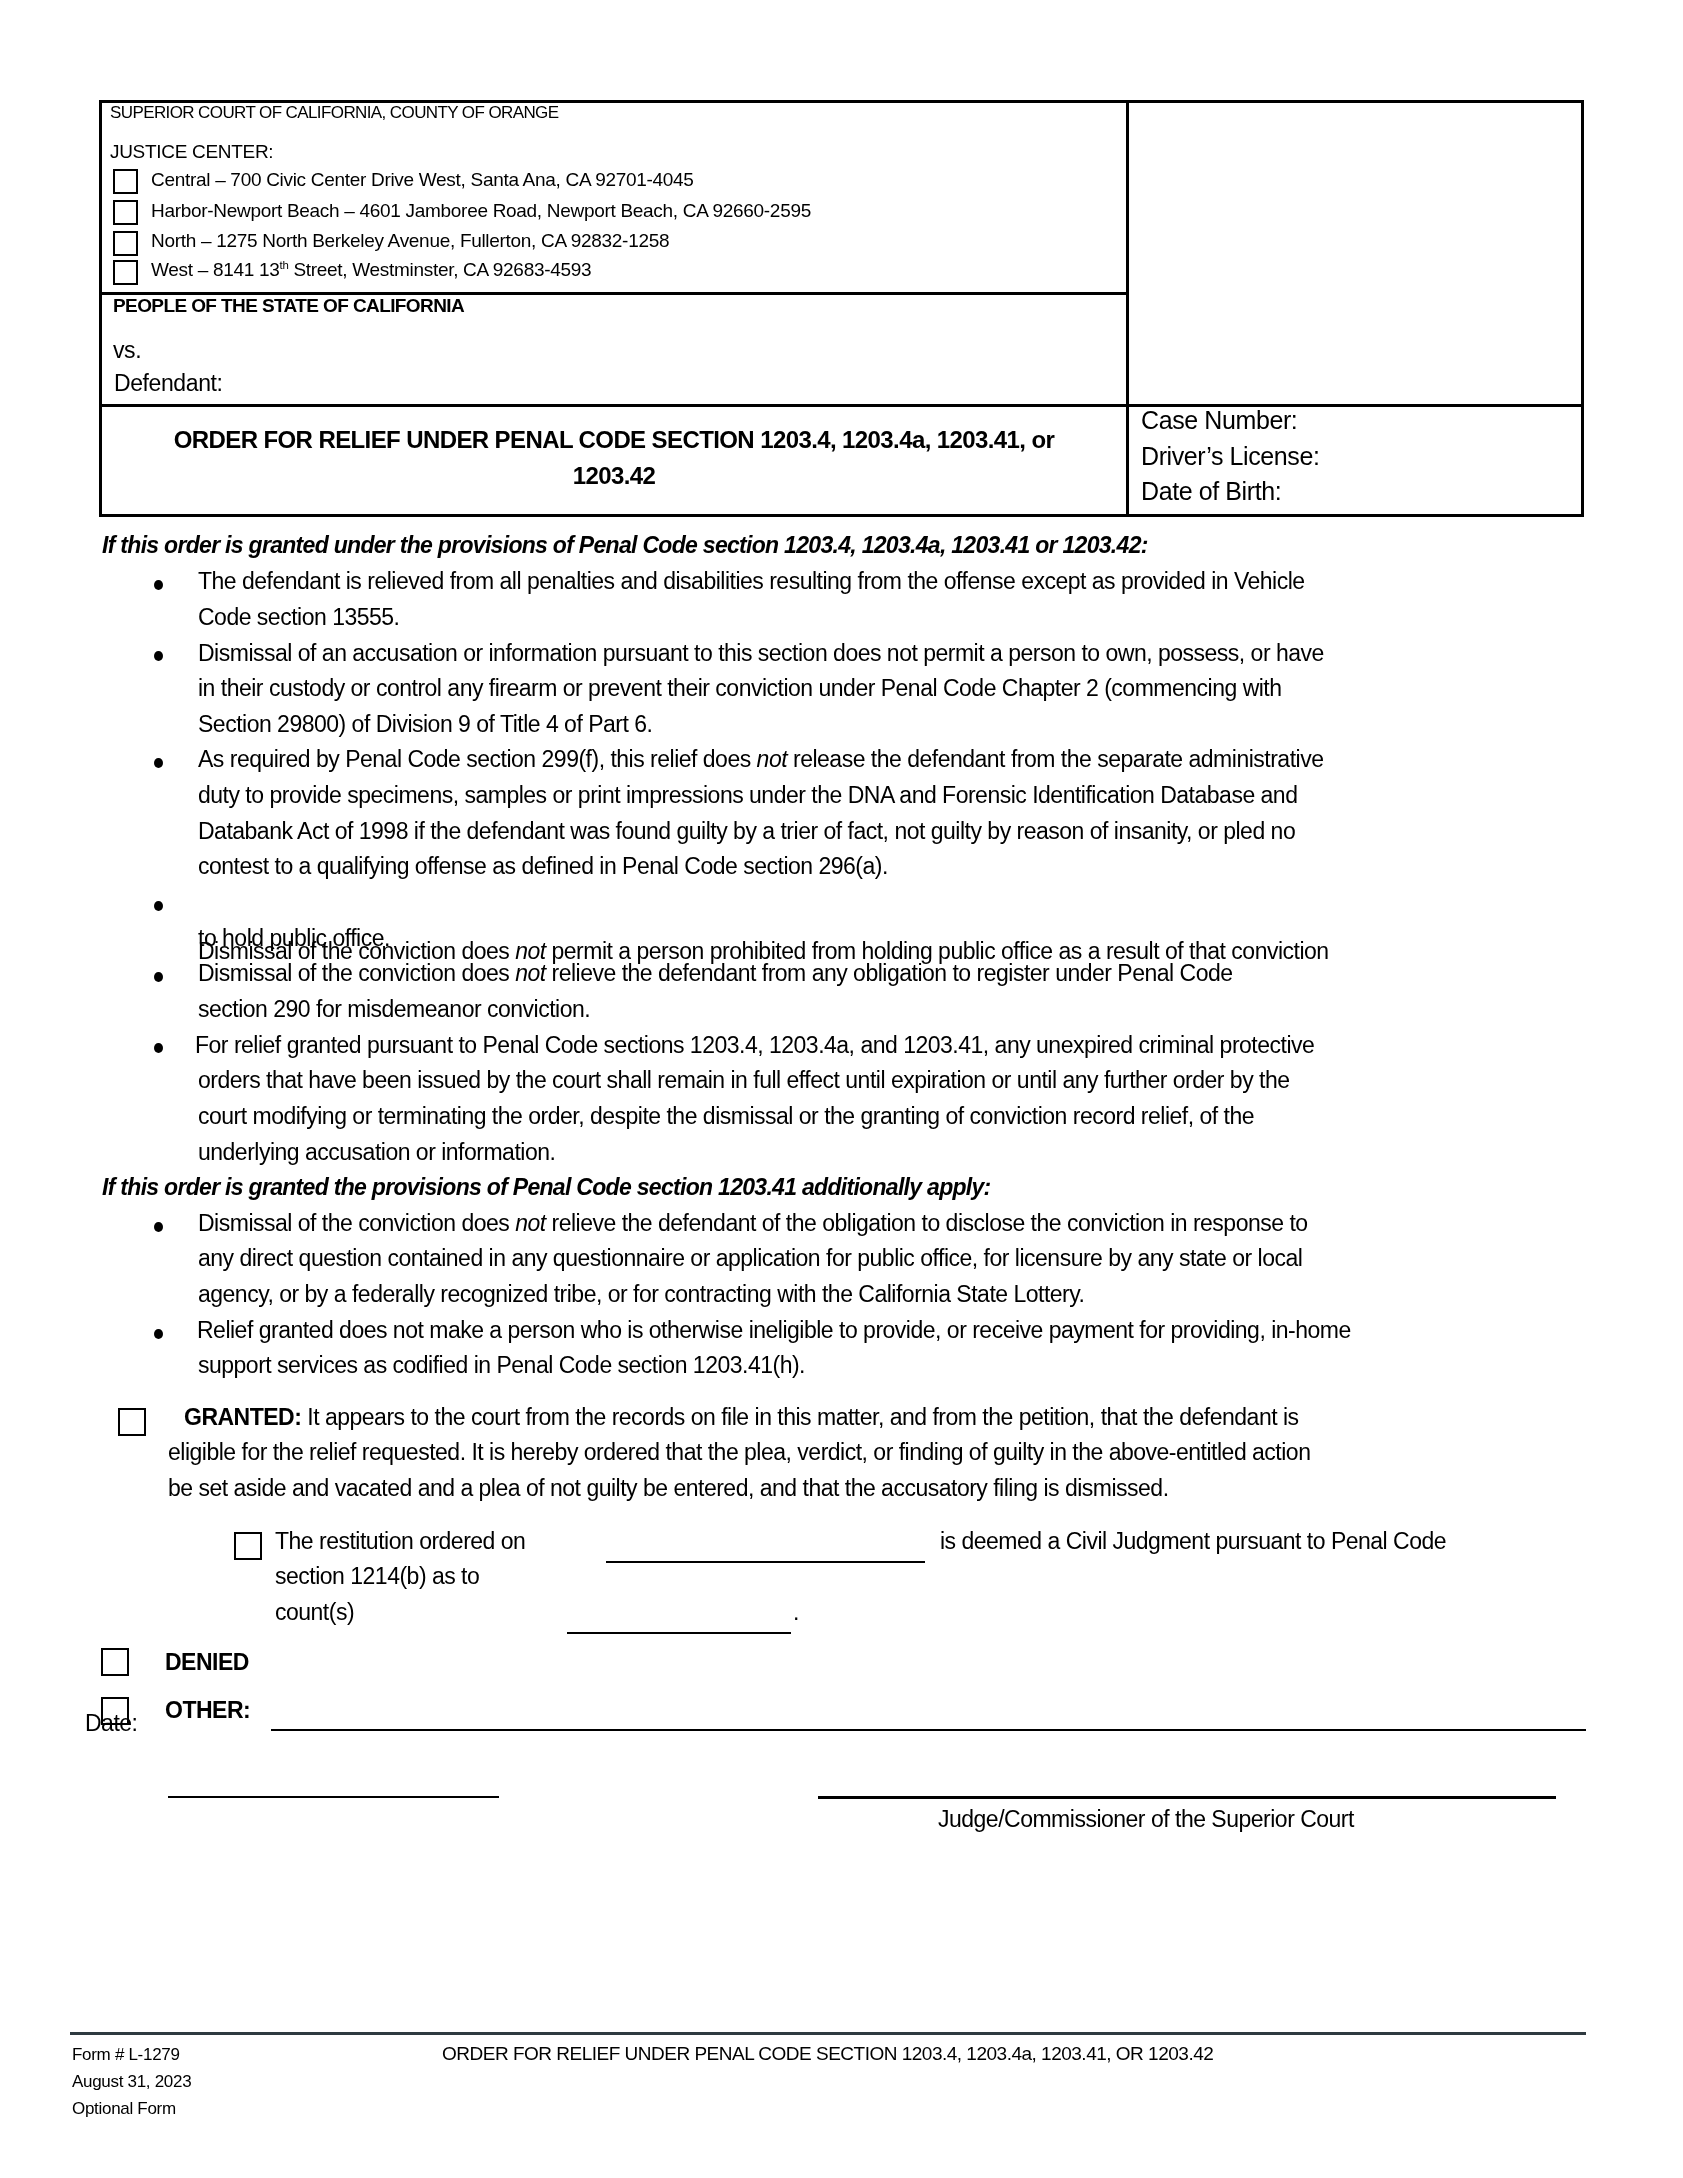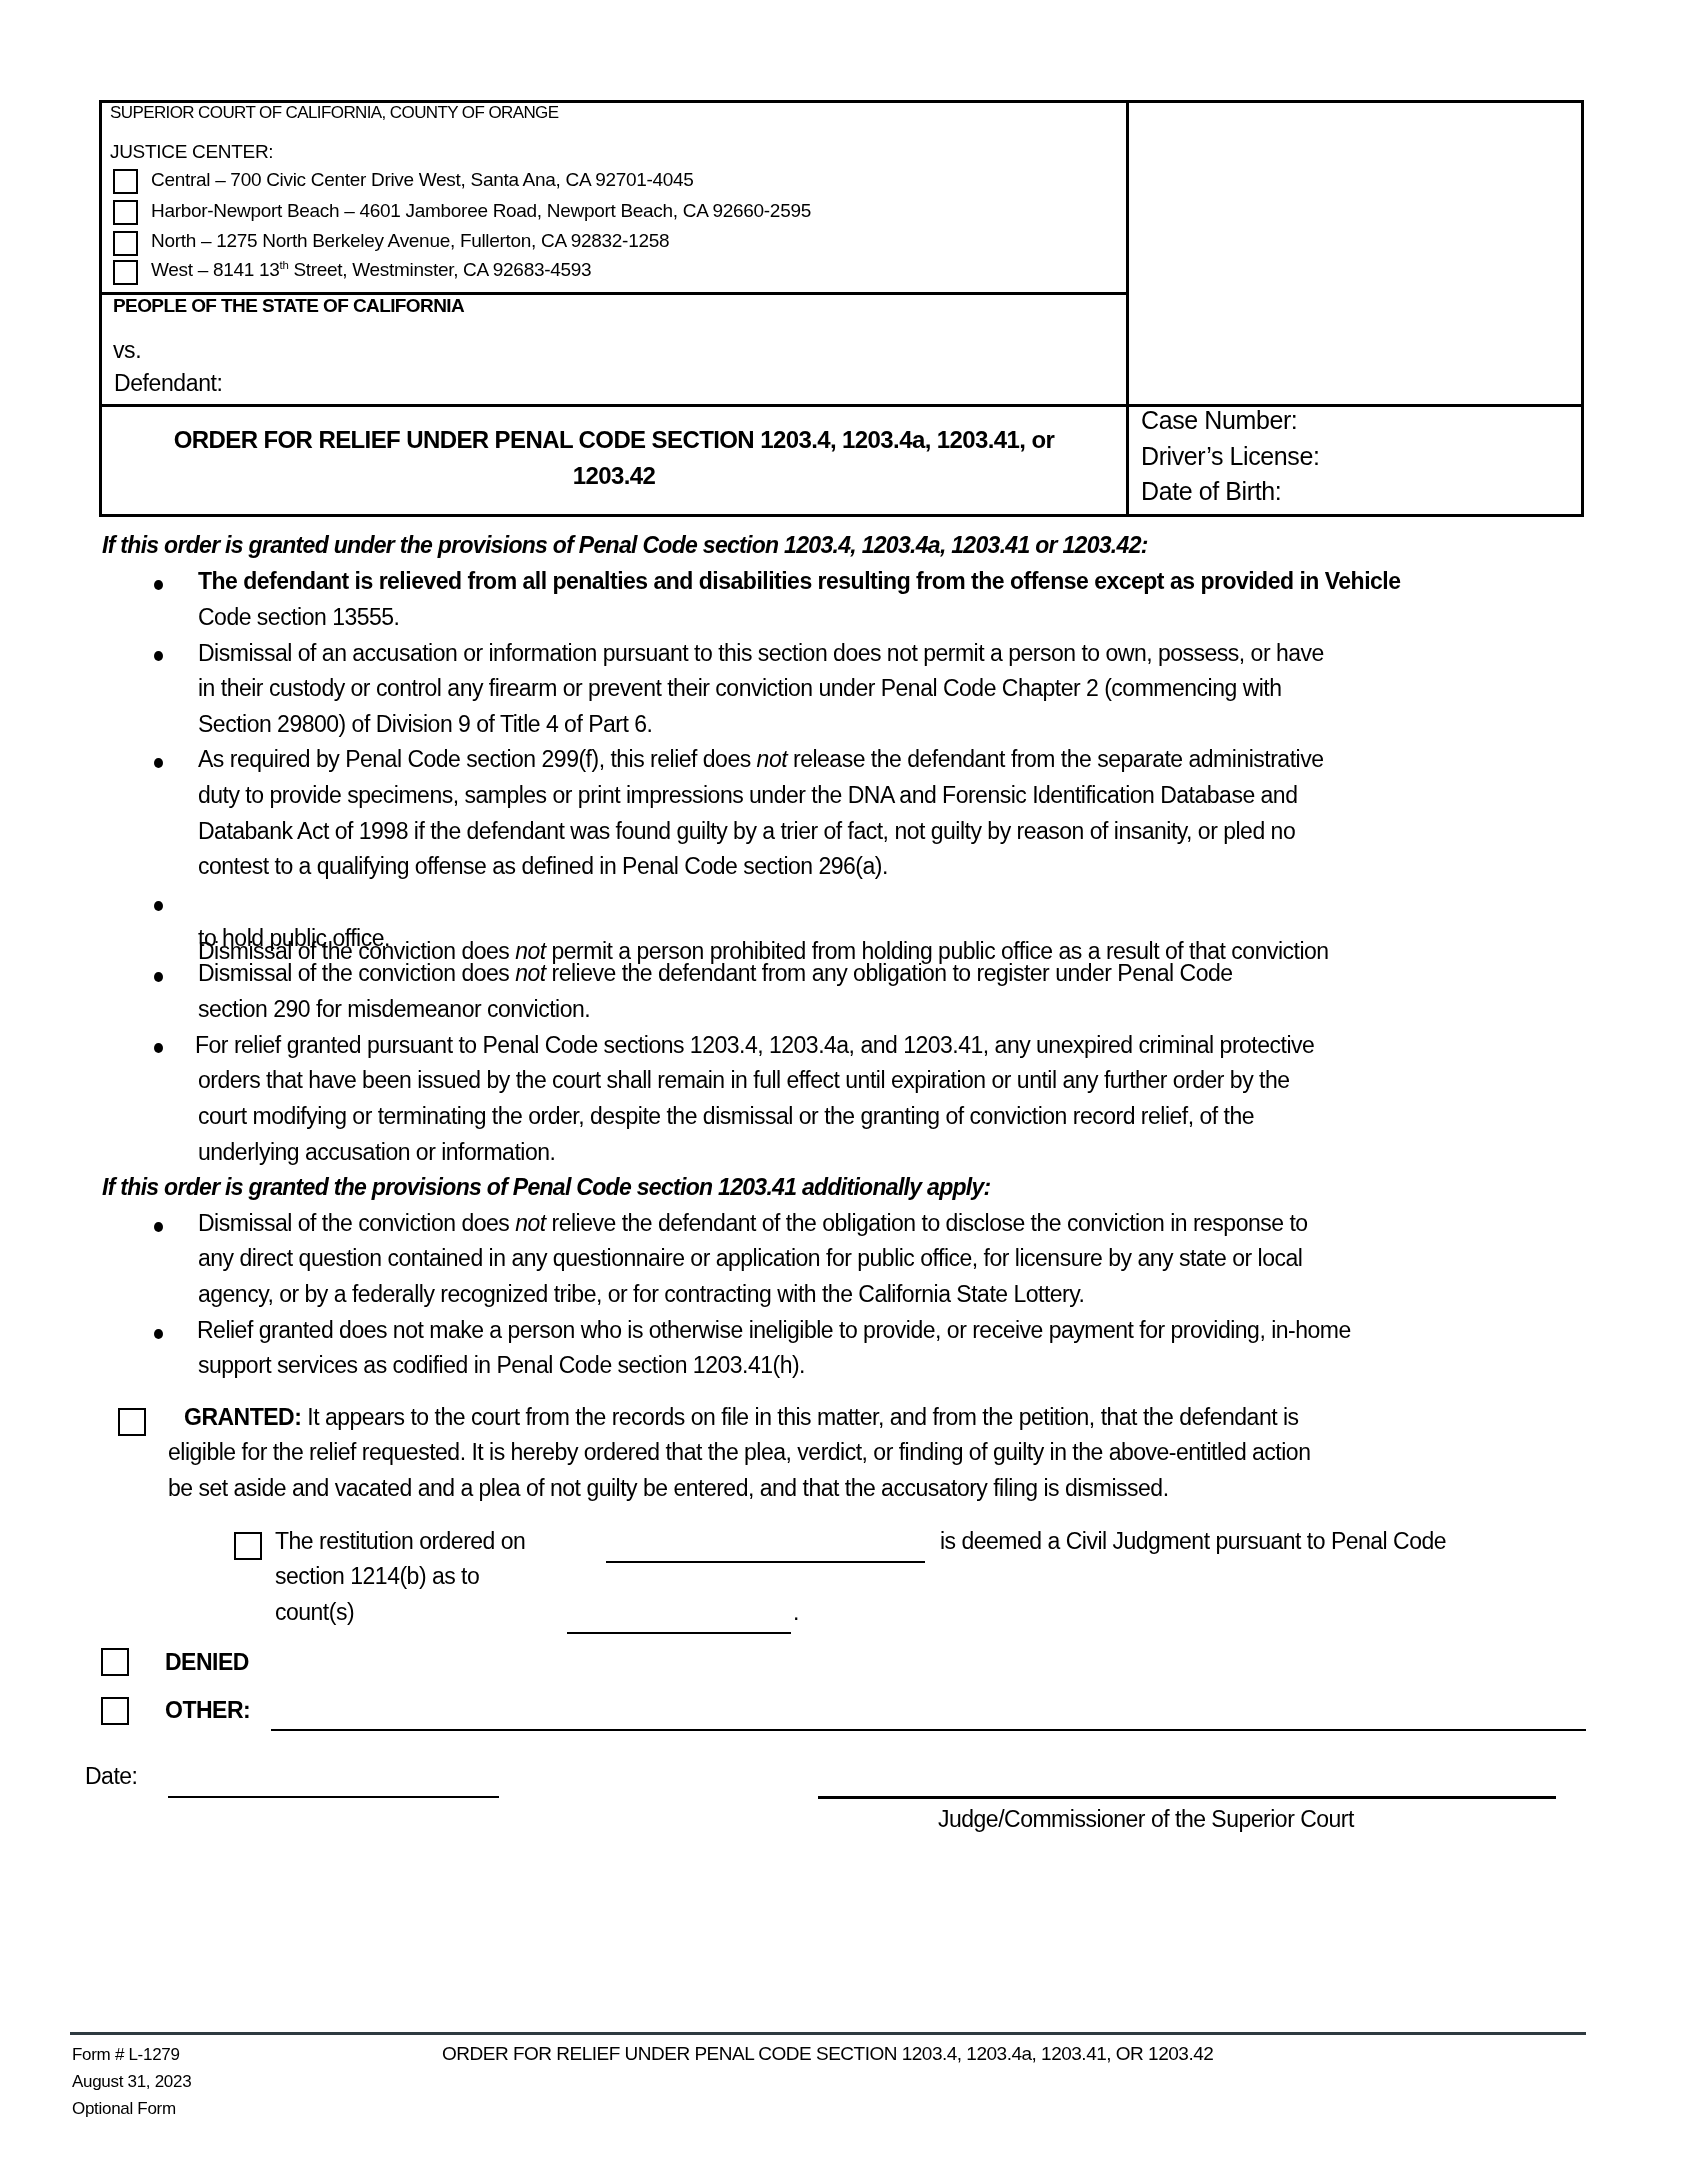--- a/index.html
+++ b/index.html
@@ -62,21 +62,21 @@
 <div class="abs t-order" style="left:102px; top:426px; width:1024px;">ORDER FOR RELIEF UNDER PENAL CODE SECTION 1203.4, 1203.4a, 1203.41, or</div>
 <div class="abs t-order" style="left:102px; top:462px; width:1024px;">1203.42</div>
 
 <div class="abs t-right" style="left:1141px; top:406px;text-align:center;">Case Number:</div>
 <div class="abs t-right" style="left:1141px; top:442px;">Driver’s License:</div>
 <div class="abs t-right" style="left:1141px; top:477px;">Date of Birth:</div>
 
 <div class="abs t-head" style="left:102px; top:532px;">If this order is granted under the provisions of Penal Code section 1203.4, 1203.4a, 1203.41 or 1203.42:</div>
 
 <div class="bullet" style="left:154px; top:580px;"></div>
-<div class="abs t-body" style="left:198px; top:568px;font-weight:bold;">The defendant is relieved from all penalties and disabilities resulting from the offense except as provided in Vehicle</div>
+<div class="abs t-body" style="left:198px; top:568px;">The defendant is relieved from all penalties and disabilities resulting from the offense except as provided in Vehicle</div>
 <div class="abs t-body" style="left:198px; top:604px;">Code section 13555.</div>
 
 <div class="bullet" style="left:154px; top:651px;"></div>
 <div class="abs t-body" style="left:198px; top:640px;">Dismissal of an accusation or information pursuant to this section does not permit a person to own, possess, or have</div>
 <div class="abs t-body" style="left:198px; top:675px;">in their custody or control any firearm or prevent their conviction under Penal Code Chapter 2 (commencing with</div>
 <div class="abs t-body" style="left:198px; top:711px;">Section 29800) of Division 9 of Title 4 of Part 6.</div>
 
 <div class="bullet" style="left:154px; top:758px;"></div>
 <div class="abs t-body" style="left:198px; top:746px;"><span>As required by Penal Code section 299(f), this relief does </span><em>not</em><span> release the defendant from the separate administrative</span></div>
 <div class="abs t-body" style="left:198px; top:782px;">duty to provide specimens, samples or print impressions under the DNA and Forensic Identification Database and</div>
@@ -122,21 +122,21 @@
 <input class="blank" style="left: 567px; top: 1604px; width: 224px; height: 28px;" value="">
 <div class="abs t-body" style="left:793px; top:1599px;">.</div>
 
 <div class="cb" style="left:101px; top:1648px; width:28px; height:28px;"></div>
 <div class="abs t-body t-bold" style="left:165px; top:1649px;text-align:right;">DENIED</div>
 
 <div class="cb" style="left:101px; top:1697px; width:28px; height:28px;"></div>
 <div class="abs t-body t-bold" style="left:165px; top:1697px;">OTHER:</div>
 <input class="blank" style="left: 271px; top: 1699px; width: 1315px; height: 30px;" value="">
 
-<div class="abs t-body" style="left:85px; top:1763px;">Date:</div>
+<div class="abs t-body" style="left:85px; top:1710px;">Date:</div>
 <input class="blank" style="left: 168px; top: 1768px; width: 331px; height: 28px;" value="">
 <div class="line" style="left:818px; top:1796px; width:738px; height:3px;"></div>
 <div class="abs t-body" style="left:938px; top:1806px;">Judge/Commissioner of the Superior Court</div>
 
 <div class="line" style="left:70px; top:2032px; width:1516px; height:3px; background:#2f3a40;"></div>
 <div class="abs t-foot" style="left:72px; top:2045px;">Form # L-1279</div>
 <div class="abs t-foot" style="left:72px; top:2072px;">August 31, 2023</div>
 <div class="abs t-foot" style="left:72px; top:2099px;">Optional Form</div>
 <div class="abs t-foot-title" style="left:442px; top:2043px;">ORDER FOR RELIEF UNDER PENAL CODE SECTION 1203.4, 1203.4a, 1203.41, OR 1203.42</div>
 

